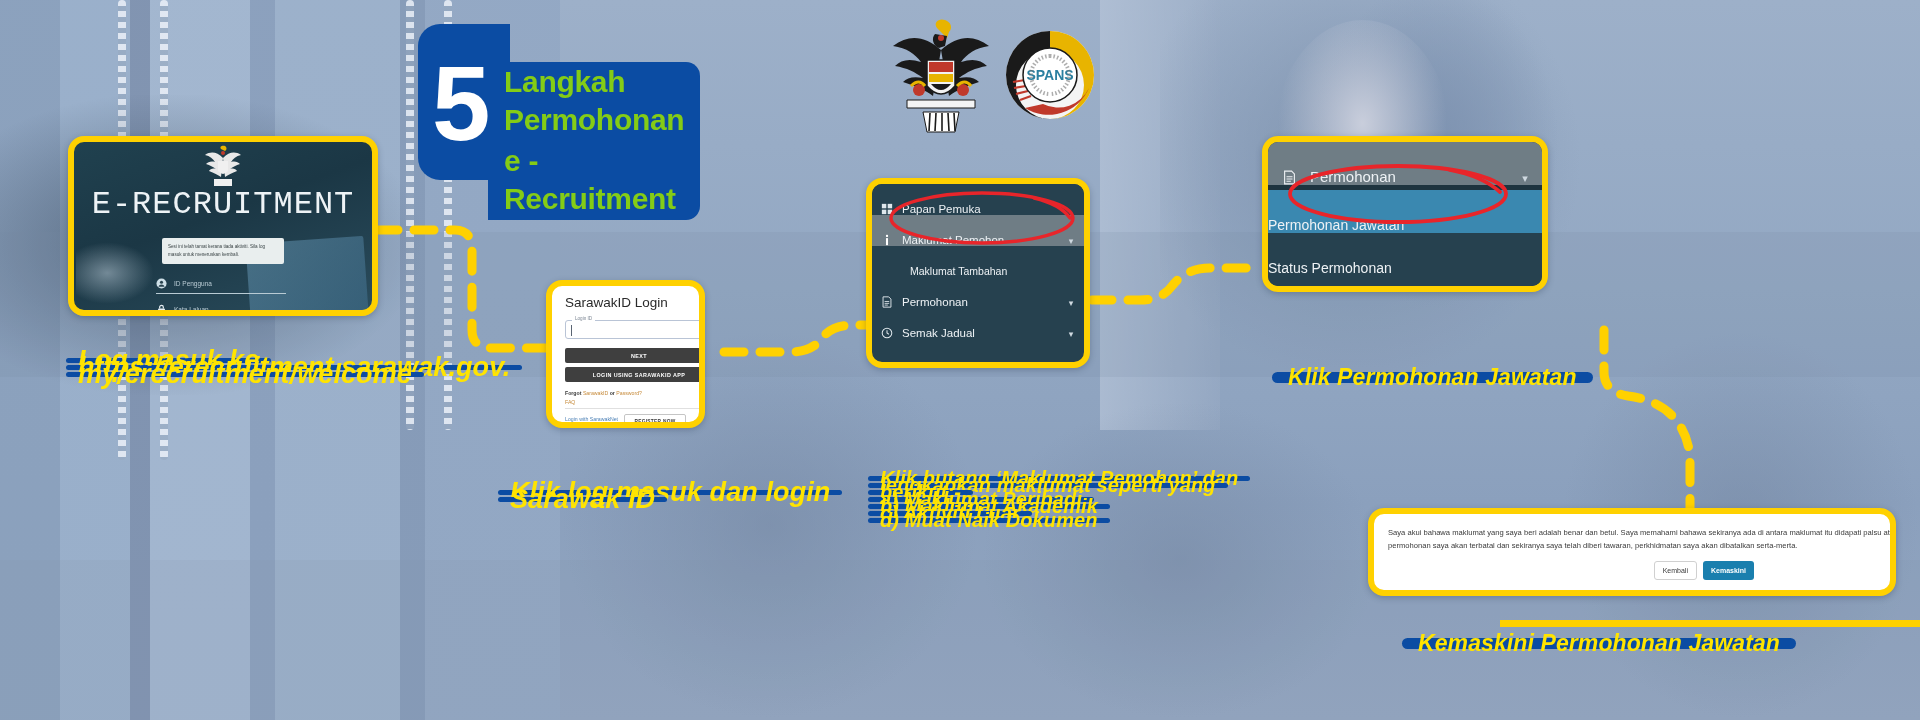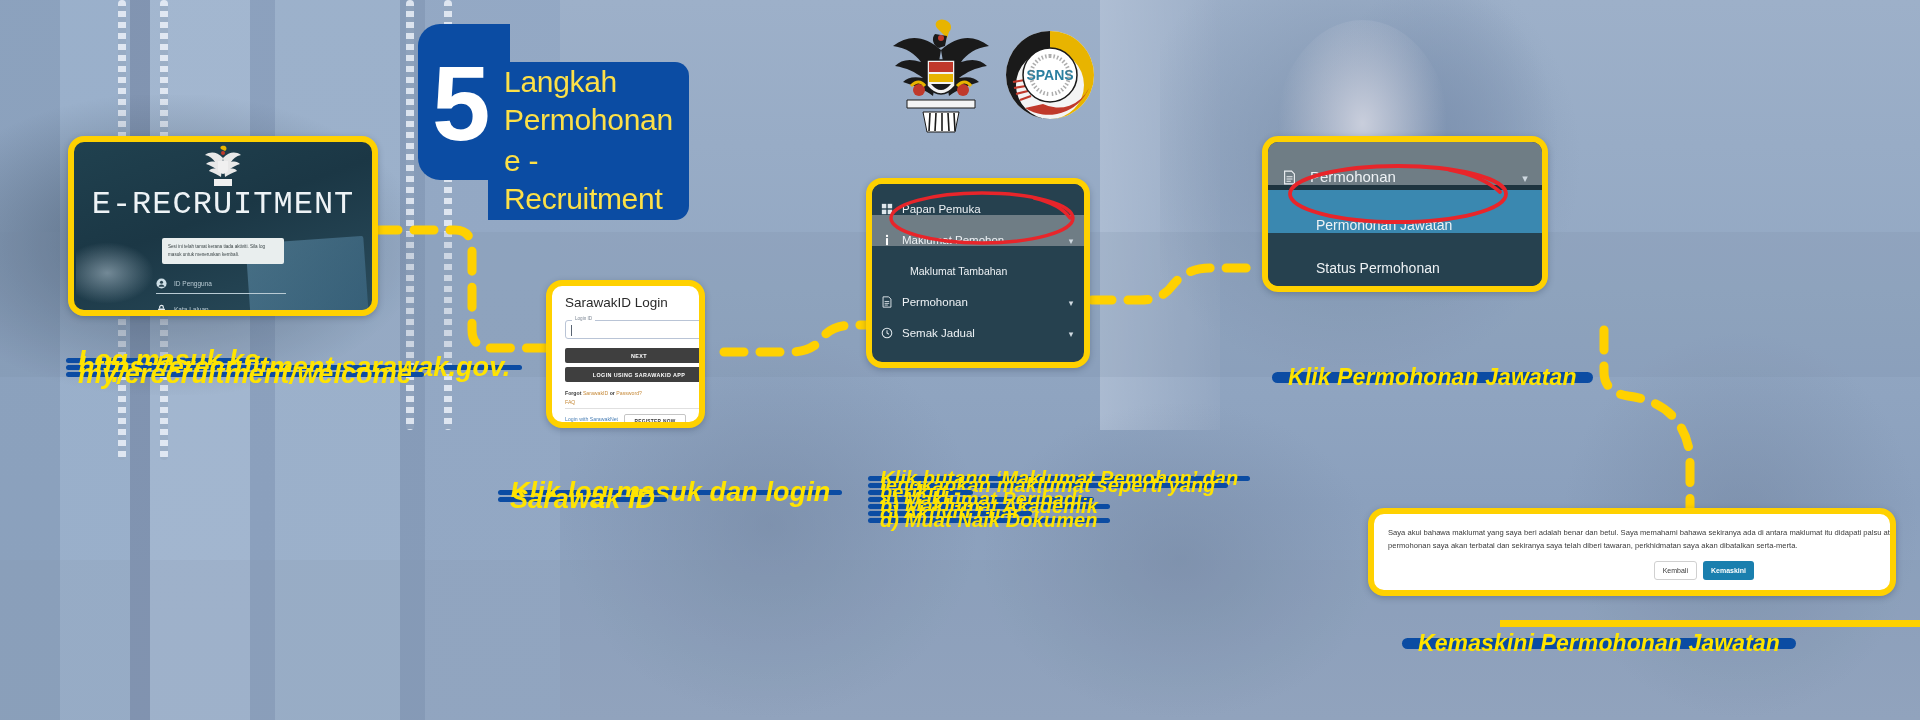--- a/index.html
+++ b/index.html
@@ -97,22 +97,22 @@
   }
   .title-number {
     position: absolute; left: 14px; top: 36px;
     font-size: 105px; line-height: 88px; font-weight: 800; color: #ffffff;
     letter-spacing: -3px;
   }
   .title-lines { position: absolute; left: 70px; top: 38px; }
   .title-line {
     display: inline-block;
     background: #0B4CA3;
-    color: #fde047;
-    font-size: 30px; line-height: 38px; font-weight: 400;
+    color: #84cc16;
+    font-size: 30px; line-height: 38px; font-weight: 700;
     letter-spacing: -.3px;
     padding: 1px 16px 2px 16px;
   }
   .tl1 { border-radius: 0 14px 0 0; }
   .tl2 { border-radius: 0; }
   .tl3 { border-radius: 0 0 14px 0; }
   .title-lines > div { line-height: 0; }
 
   
   .logo { position: absolute; z-index: 35; }
@@ -250,21 +250,21 @@
   
   #card-menu-mid .mrow { height: 31px; font-size: 11.5px; }
   #card-menu-mid .mrow.sub { height: 31px; font-size: 10.5px; padding-left: 38px; }
   .row-plain    { background: #26414f; }
   .row-hl-gray  { background: #6f7d85; }
   .row-hl-blue  { background: #3a88b0; }
   .row-blue-edge { box-shadow: inset -3px 0 0 #43c9bb; }
 
   
   #card-menu-right .mrow { height: 43px; font-size: 15px; }
-  #card-menu-right .mrow.sub { height: 43px; font-size: 14px; padding-left: 48px; }
+  #card-menu-right .mrow.sub { height: 43px; font-size: 14px; }
   #card-menu-right .mrow .mic { width: 42px; flex: 0 0 42px; font-size: 16px; }
   #card-menu-right .mrow .mcaret { width: 34px; flex: 0 0 34px; font-size: 11px; }
   .row-gap { height: 5px; background: #1e343f; }
 
   
   .red-ellipse {
     position: absolute; z-index: 26; pointer-events: none;
   }
 
   

